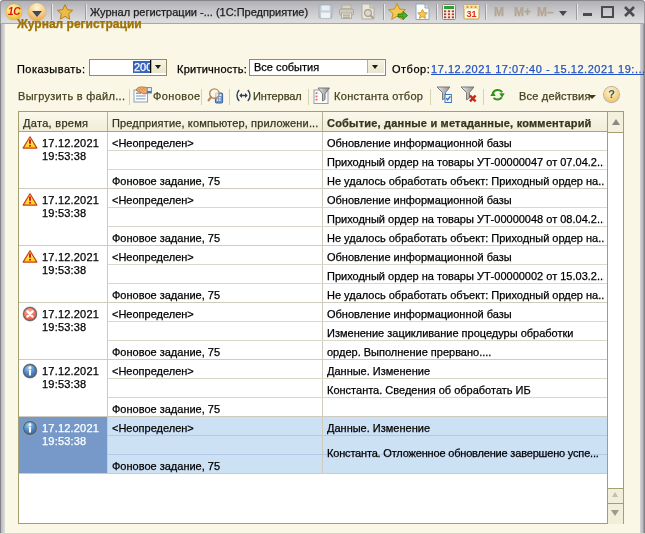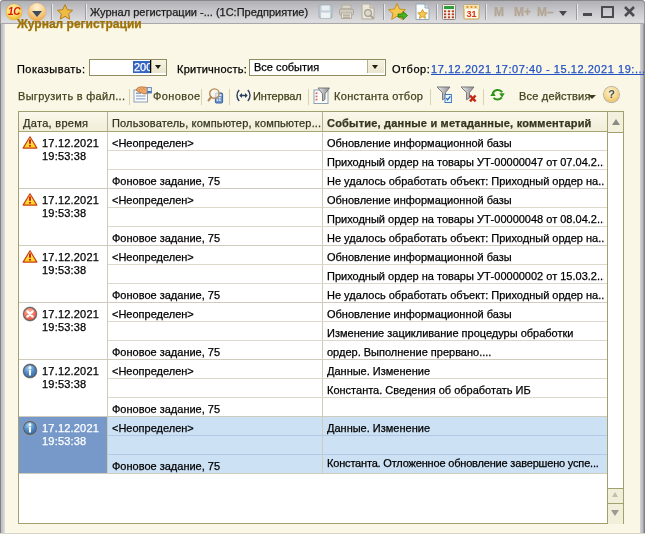--- a/index.html
+++ b/index.html
@@ -195,21 +195,21 @@
 <path d="M10.3 6.3 L15.7 6.3 L13 10.8 Z" fill="#2e9418"></path>
 </svg>
 <div class="t" style="left:519px;top:88px;line-height:17px;color:#44431f;letter-spacing:0.20px;">Все действия</div>
 <div class="a" style="left:588px;top:95px;width:0;height:0;border-left:4px solid transparent;border-right:4px solid transparent;border-top:4.5px solid #3c3c20;"></div>
 <div class="a" style="left:604px;top:87px;width:15px;height:15px;border-radius:50%;background:radial-gradient(circle at 45% 35%,#fdf3d2 0%,#f6d98e 50%,#eeb954 85%,#d89c34 100%);box-shadow:0 0 0 1px #b6b2a2, 0 1px 1px #c8c4b4;"></div>
 <div class="a" style="left:604px;top:87px;width:15px;height:15px;font-size:11px;font-weight:bold;color:#44525e;text-align:center;line-height:15px;">?</div>
 <div class="a" style="left:18px;top:111px;width:604px;height:411px;border:1px solid #a3a06f;background:#fff;"></div>
 <div class="a" style="left:19px;top:112px;width:588px;height:19px;background:linear-gradient(#fbf8ec,#f0edd8);"></div>
 <div class="a" style="left:19px;top:131px;width:588px;height:1px;background:#a8a577;"></div>
 <div class="t" style="left:23px;top:114px;color:#35351f;letter-spacing:0.3px;">Дата, время</div>
-<div class="t" style="left:112px;top:114px;color:#35351f;width:211px;overflow:hidden;letter-spacing:0.15px;">Пользователь, компьютер, компьютер...</div>
+<div class="t" style="left:112px;top:114px;color:#35351f;width:211px;overflow:hidden;letter-spacing:0.15px;">Предприятие, компьютер, приложени...</div>
 <div class="t" style="left:327px;top:114px;color:#35351f;width:276px;overflow:hidden;letter-spacing:0.2px;font-weight:bold;">Событие, данные и метаданные, комментарий</div>
 <div class="a" style="left:107px;top:112px;width:1px;height:19px;background:#b5b194;"></div>
 <div class="a" style="left:322px;top:112px;width:1px;height:19px;background:#b5b194;"></div>
 <div class="a" style="left:19px;top:416px;width:88px;height:57px;background:#7699c9;"></div>
 <div class="a" style="left:108px;top:416px;width:499px;height:57px;background:#cde1f5;"></div>
 <div class="a" style="left:107px;top:132px;width:1px;height:341px;background:#cfccbc;"></div>
 <div class="a" style="left:322px;top:132px;width:1px;height:341px;background:#cfccbc;"></div>
 <div class="a" style="left:108px;top:150px;width:499px;height:1px;background:#dcd9cb;"></div>
 <div class="a" style="left:108px;top:169px;width:499px;height:1px;background:#dcd9cb;"></div>
 <div class="a" style="left:19px;top:188px;width:588px;height:1px;background:#cfccbd;"></div>
@@ -331,20 +331,20 @@
         <stop offset="1" stop-color="#2a5c9c"></stop>
       </radialGradient>
     </defs>
     <circle cx="8" cy="4.7" r="1.35" fill="#fff"></circle>
     <rect x="7" y="6.8" width="2" height="5.6" rx="0.5" fill="#fff"></rect>
   </svg>
 <div class="t" style="left:42px;top:422px;color:#fff;line-height:13px;letter-spacing:0.2px;">17.12.2021<br>19:53:38</div>
 <div class="t" style="left:112px;top:419px;width:208px;overflow:hidden;">&lt;Неопределен&gt;</div>
 <div class="t" style="left:112px;top:457px;width:208px;overflow:hidden;">Фоновое задание, 75</div>
 <div class="t" style="left:327px;top:419px;width:277px;overflow:hidden;">Данные. Изменение</div>
-<div class="t" style="left:327px;top:454px;width:277px;overflow:hidden;letter-spacing:-0.18px;">Константа. Отложенное обновление завершено успе...</div>
+<div class="t" style="left:327px;top:444px;width:277px;overflow:hidden;letter-spacing:-0.18px;">Константа. Отложенное обновление завершено успе...</div>
 <div class="a" style="left:607px;top:112px;width:1px;height:411px;background:#a3a06f;"></div>
 <div class="a" style="left:608px;top:112px;width:15px;height:20px;background:#f3f0dd;border-bottom:1px solid #a3a06f;"></div>
 <div class="a" style="left:612px;top:119px;width:0;height:0;border-left:4px solid transparent;border-right:4px solid transparent;border-bottom:6px solid #8a8a84;"></div>
 <div class="a" style="left:608px;top:133px;width:15px;height:355px;background:#fff;"></div>
 <div class="a" style="left:608px;top:488px;width:15px;height:15px;background:#f1eeda;border-top:1px solid #a3a06f;"></div>
 <div class="a" style="left:612px;top:492px;width:0;height:0;border-left:3.5px solid transparent;border-right:3.5px solid transparent;border-bottom:5px solid #c2bfae;"></div>
 <div class="a" style="left:608px;top:503px;width:15px;height:20px;background:#f1eeda;border-top:1px solid #a3a06f;"></div>
 <div class="a" style="left:611px;top:510px;width:0;height:0;border-left:4.5px solid transparent;border-right:4.5px solid transparent;border-top:6px solid #9a9a90;"></div>
 </body></html>

